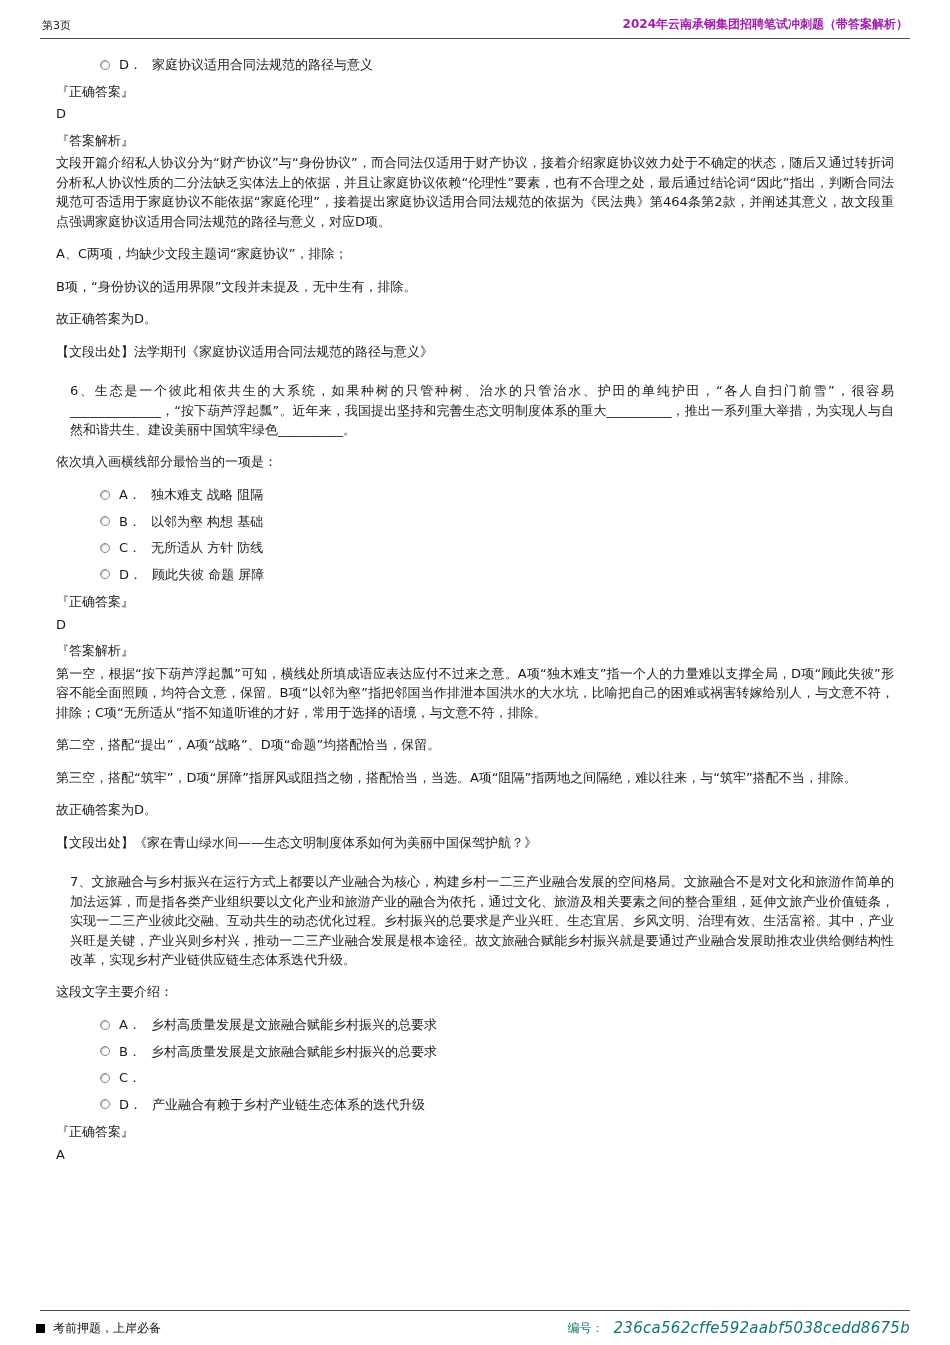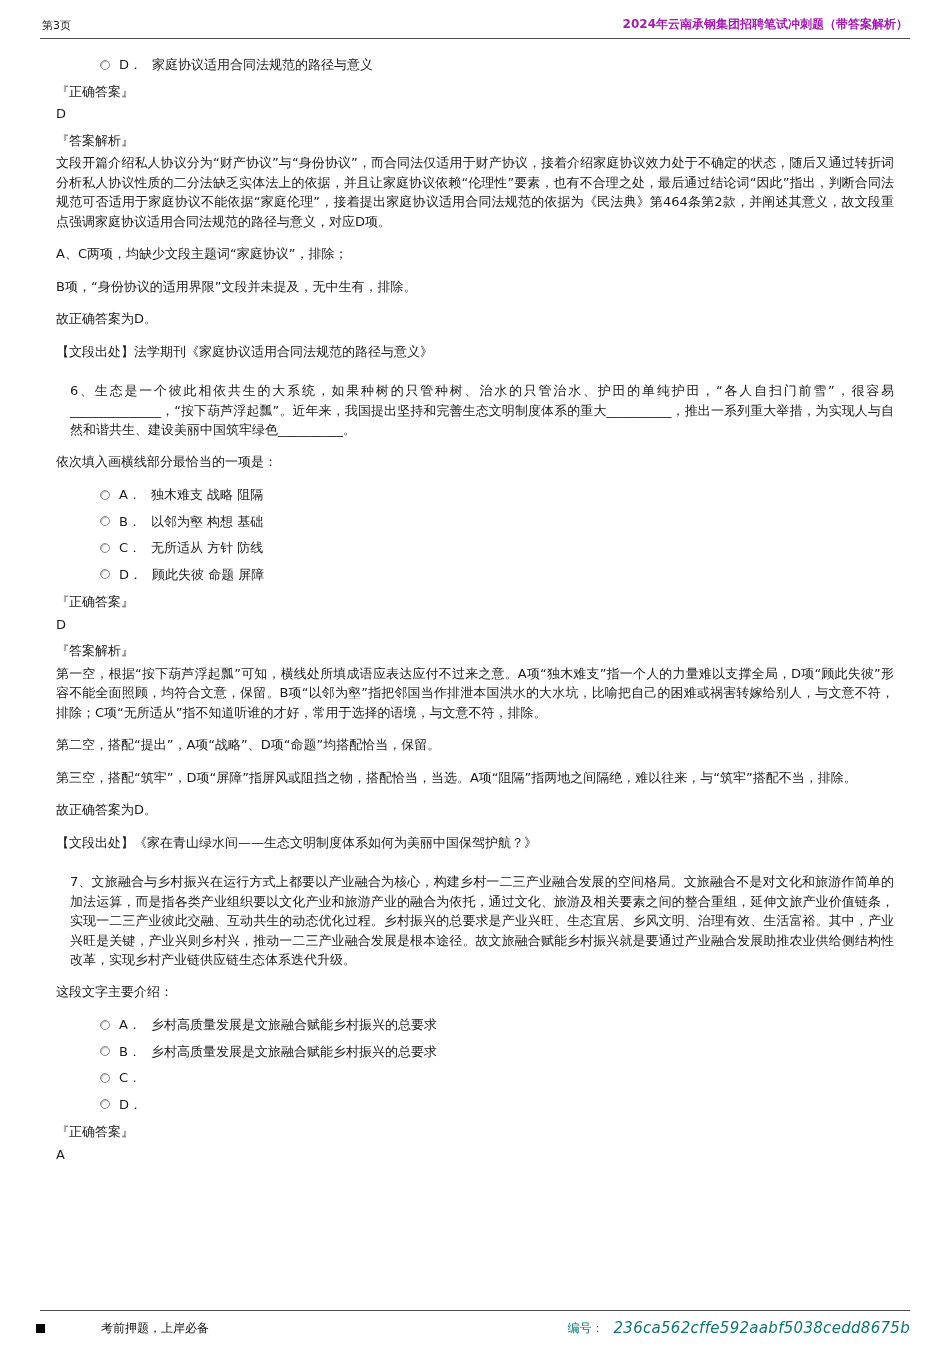--- a/index.html
+++ b/index.html
@@ -50,21 +50,21 @@
   .prompt { margin:0 0 14px 0; text-align:left; }
   .opts { margin-bottom:8px; }
   .footer-rule {
     position:absolute; left:40px; right:40px; bottom:34px;
     border-top:1px solid #4a4a4a;
   }
   .footer {
     position:absolute; left:36px; right:40px; bottom:8px;
     display:flex; justify-content:space-between; align-items:center;
   }
-  .footer-left { display:flex; align-items:center; font-size:12px; color:#111;gap:48px; }
+  .footer-left { display:flex; align-items:center; font-size:12px; color:#111; }
   .sq {
     display:inline-block; width:9px; height:9px;
     background:#000; margin-right:8px;
   }
   .footer-right { font-size:12px; color:#0f766e; display:flex; align-items:flex-end; }
   .code { font-size:15px; letter-spacing:0.3px; margin-left:10px;font-style:italic; }
 </style>
 </head>
 <body>
 
@@ -143,20 +143,21 @@
         <span class="opt-letter">B．</span>
         <span class="opt-text">乡村高质量发展是文旅融合赋能乡村振兴的总要求</span>
       </div>
       <div class="option">
         <span class="radio"></span>
         <span class="opt-letter">C．</span>
       </div>
       <div class="option">
         <span class="radio"></span>
         <span class="opt-letter">D．</span>
+        <span class="opt-text">产业融合有赖于乡村产业链生态体系的迭代升级</span>
       </div>
     </div>
 
     <div class="ans-head">『正确答案』</div>
     <div class="ans-letter">A</div>
 
   </div>
 </div>
 
 <div class="footer-rule"></div>

